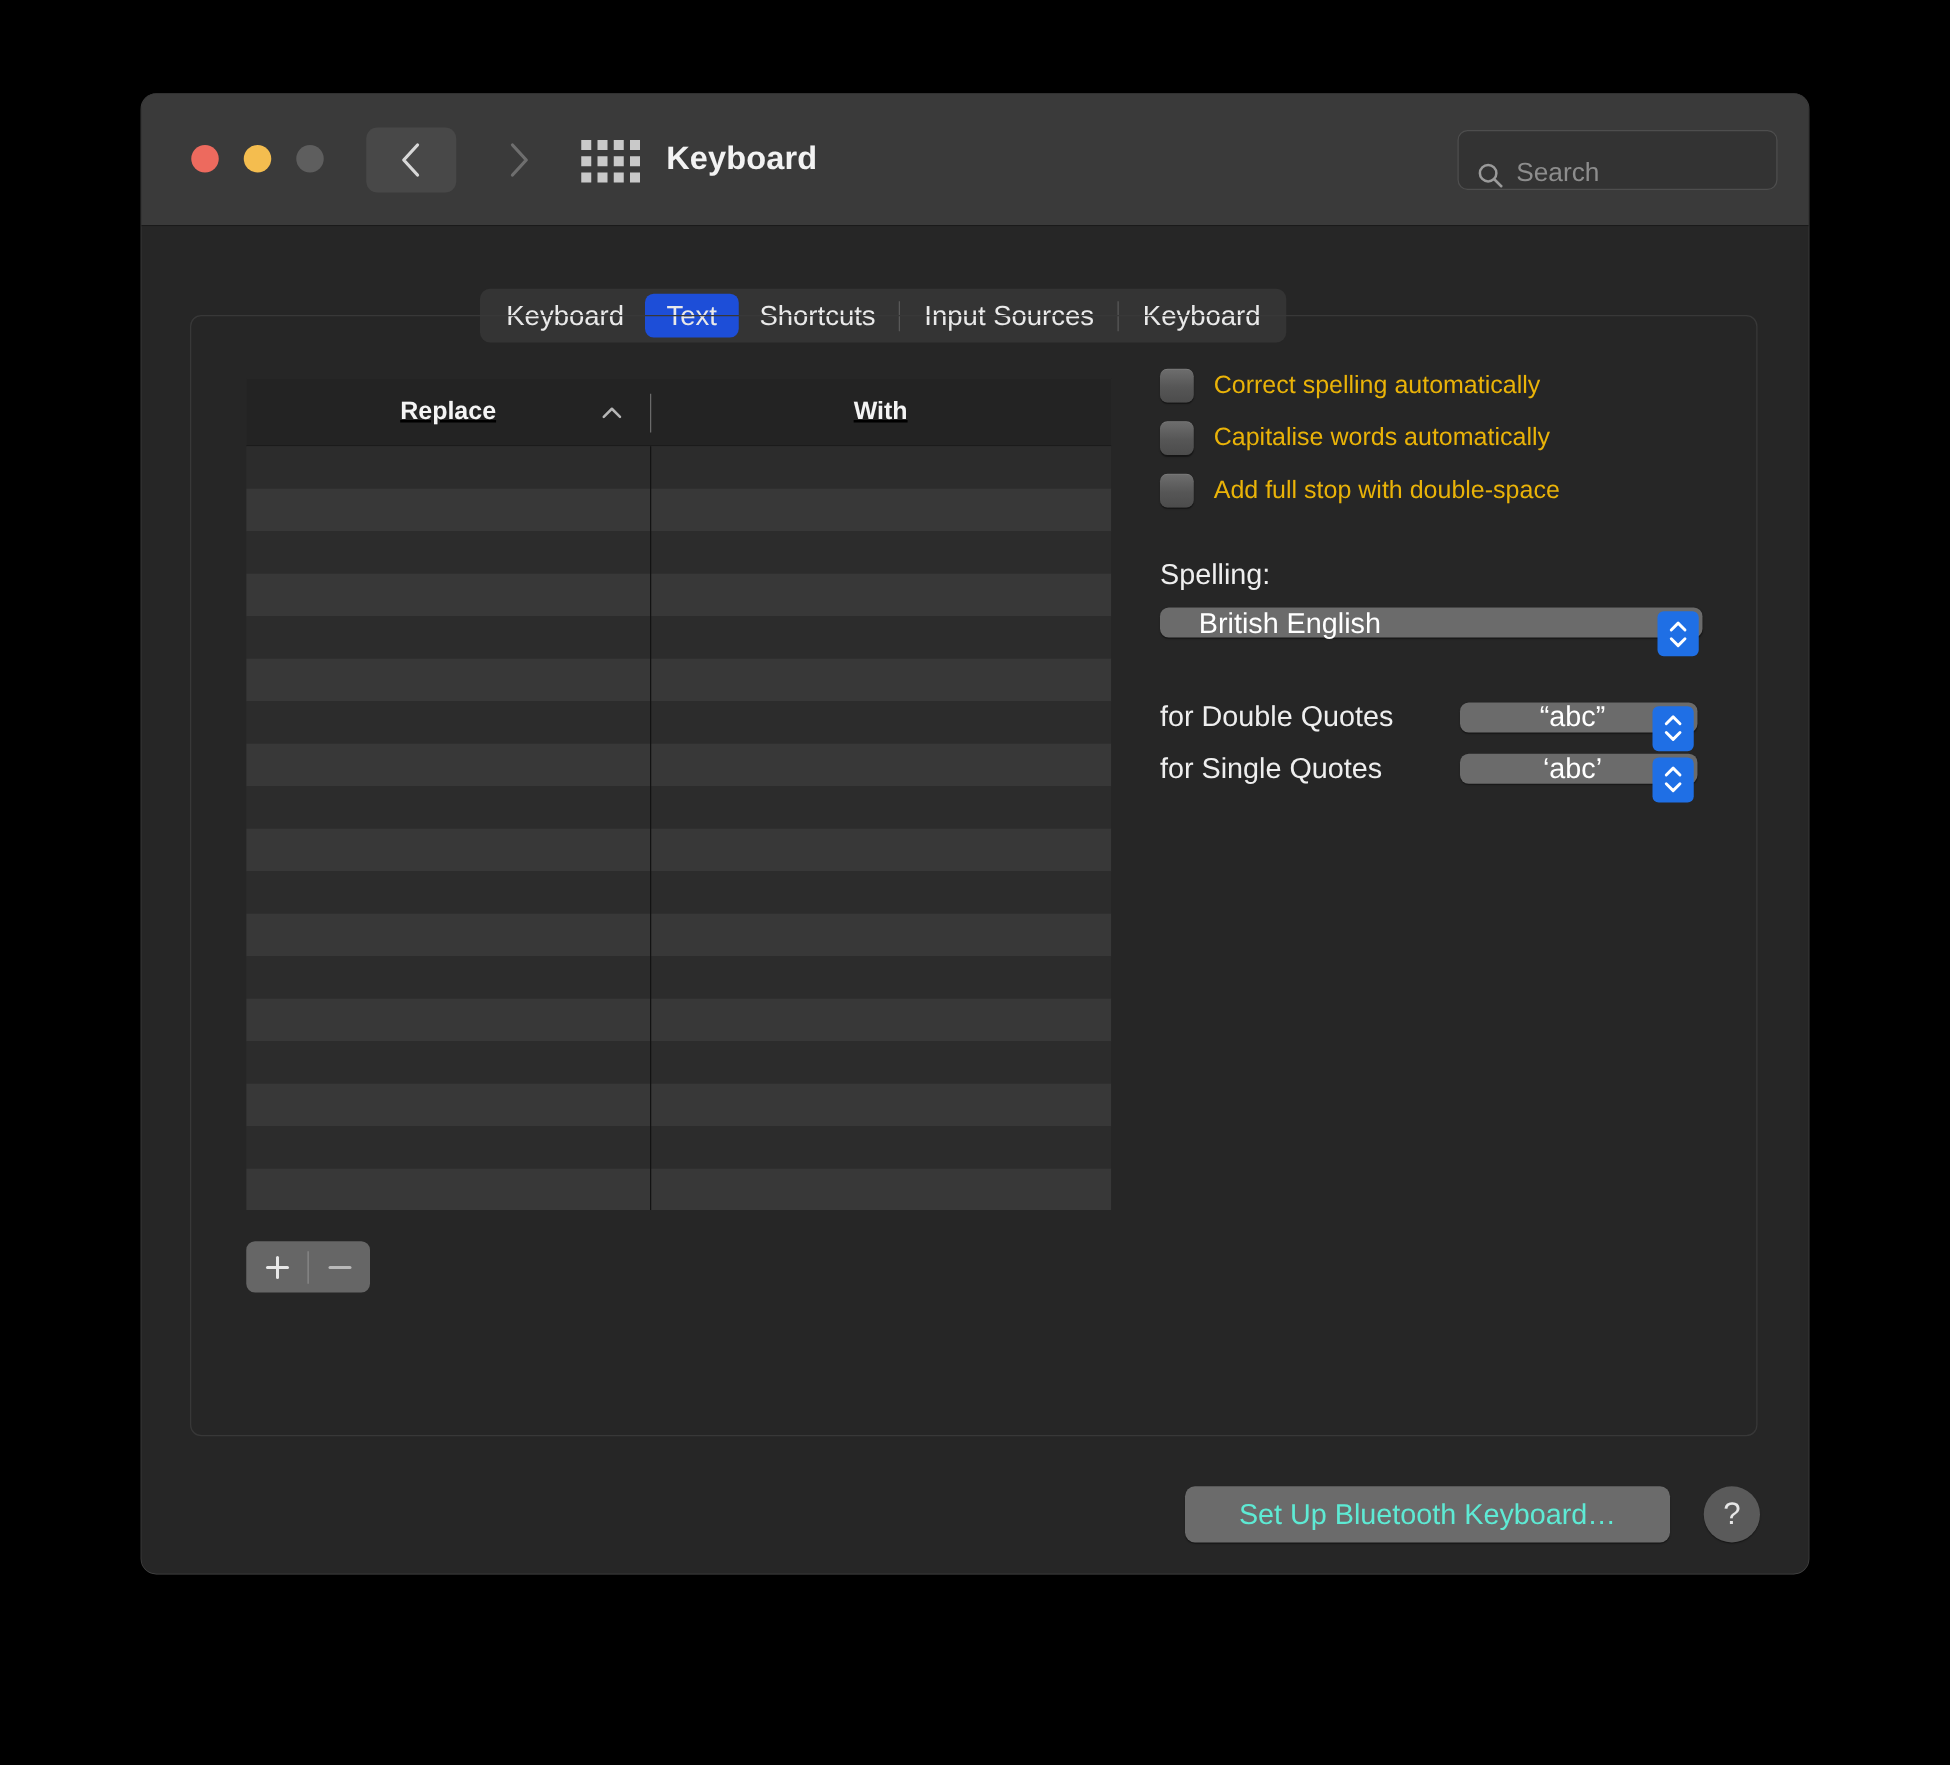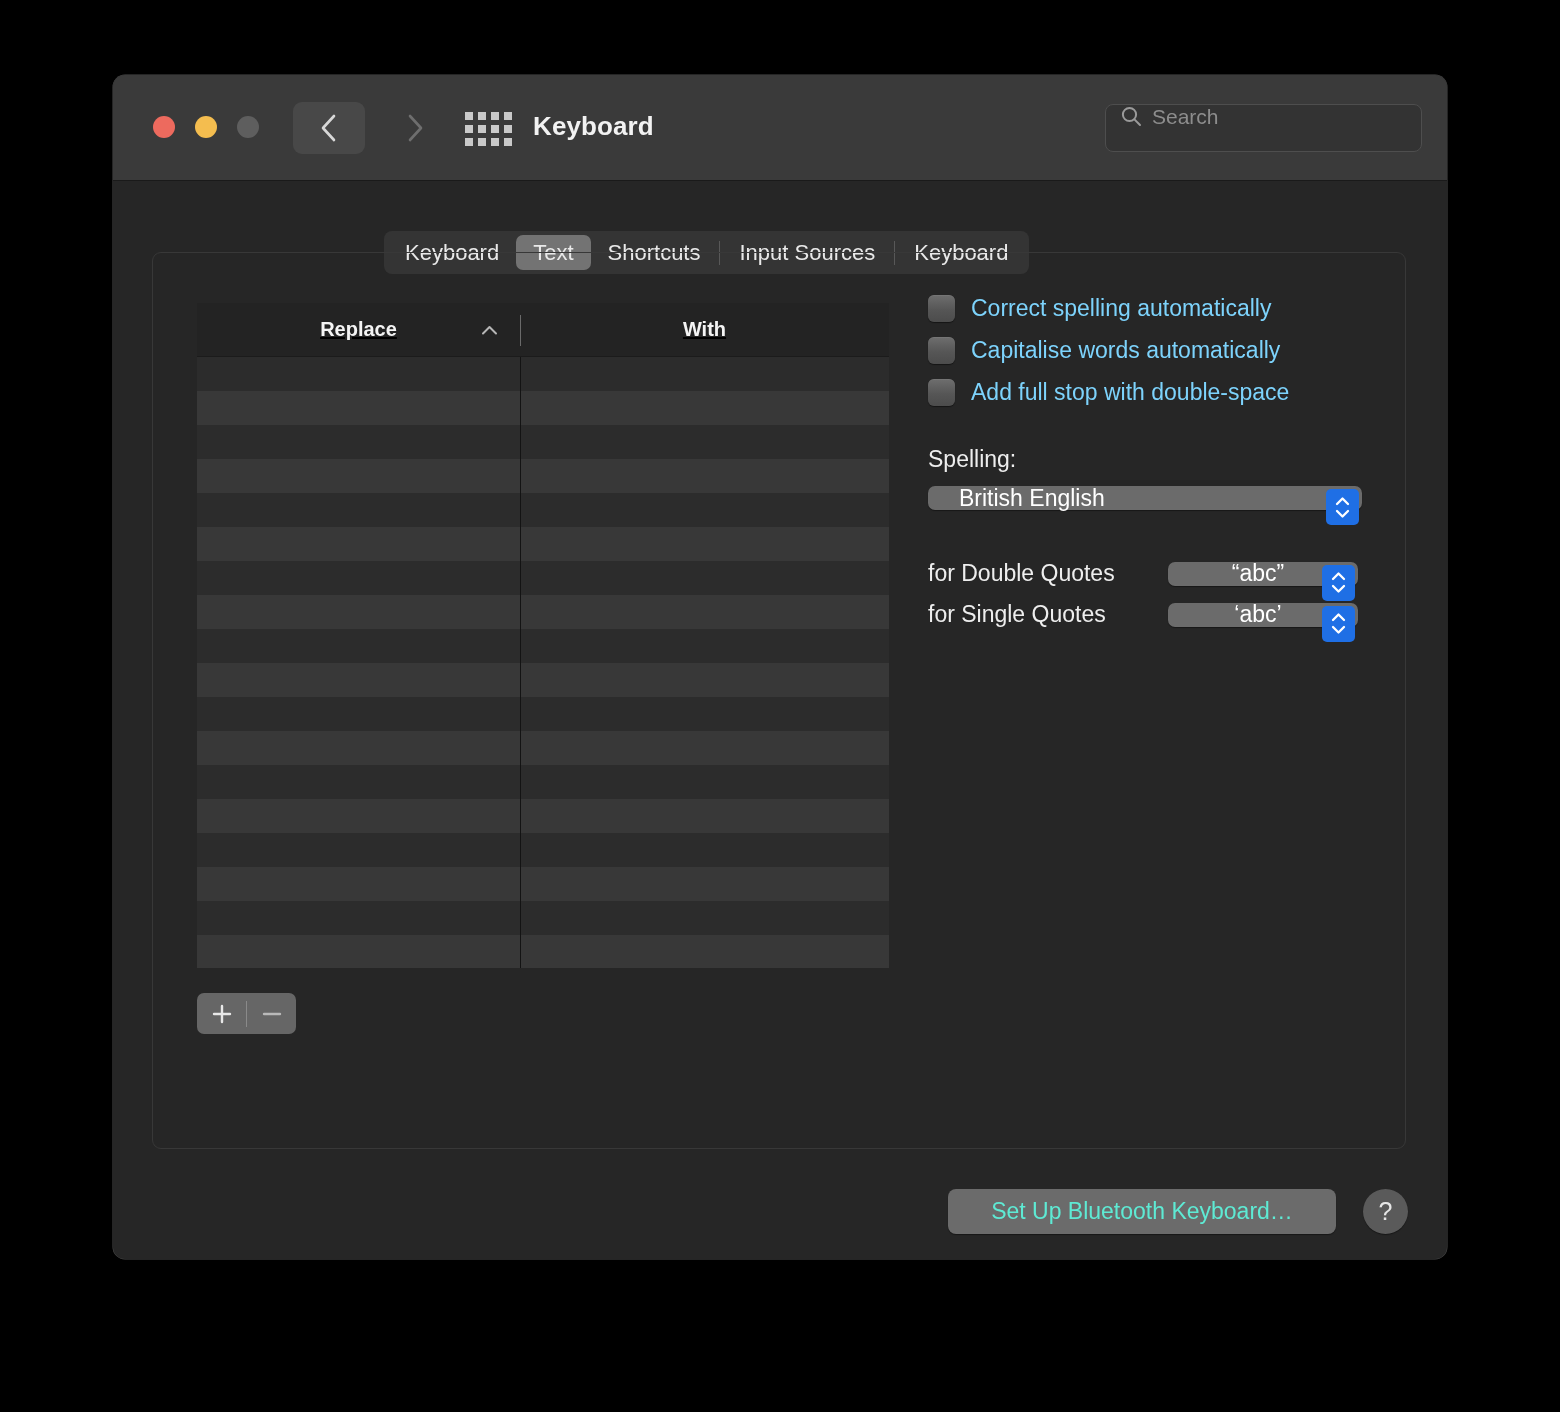--- a/index.html
+++ b/index.html
@@ -92,28 +92,28 @@
     font-size: 26px;
     font-weight: bold;
     color: #f2f2f2;
     letter-spacing: 0.1px;
   }
 
   #searchbox {
     position: absolute;
     right: 25px;
     top: 29px;
-    width: 317px;
+    width: 256px;
     height: 48px;
     background: #333333;
     border: 1px solid #4e4e4e;
     border-radius: 8px;
     display: flex;
-    align-items: flex-start;
-    padding: 0 10px 16px 14px;
+    align-items: flex-end;
+    padding: 0 10px 0 14px;
   }
   #searchbox .mag { flex: 0 0 auto; margin-right: 10px; }
   #search-input {
     flex: 1;
     background: transparent;
     border: none;
     outline: none;
     color: #e6e6e6;
     font-family: "Liberation Sans", sans-serif;
     font-size: 21px;
@@ -135,21 +135,21 @@
   .tab {
     height: 35px;
     padding: 0 17px;
     display: flex;
     align-items: center;
     font-size: 22px;
     color: #e9e9e9;
     border-radius: 7px;
     white-space: nowrap;
   }
-  .tab.selected { background: #737373; }
+  .tab.selected { background: #1d4ed8; }
   .tab-sep {
     width: 1px;
     height: 24px;
     background: #585858;
     margin: 0 2px;
   }
 
   
   #panel {
     position: absolute;
@@ -253,22 +253,22 @@
   }
   .chkbox {
     width: 27px; height: 27px;
     border-radius: 6px;
     background: linear-gradient(180deg, #6e6e6e 0%, #565656 55%, #4c4c4c 100%);
     box-shadow: 0 1px 1px rgba(0,0,0,0.45), inset 0 0.5px 0 rgba(255,255,255,0.12);
     flex: 0 0 auto;
     margin-right: 16px;
   }
   .chklabel {
-    font-size: 23px;
-    color: #7dd3fc;
+    font-size: 20px;
+    color: #eab308;
     white-space: nowrap;
   }
 
   #spelling-label {
     margin-top: 40px;
     font-size: 23px;
     color: #eeeeee;
   }
 
   .popup {

